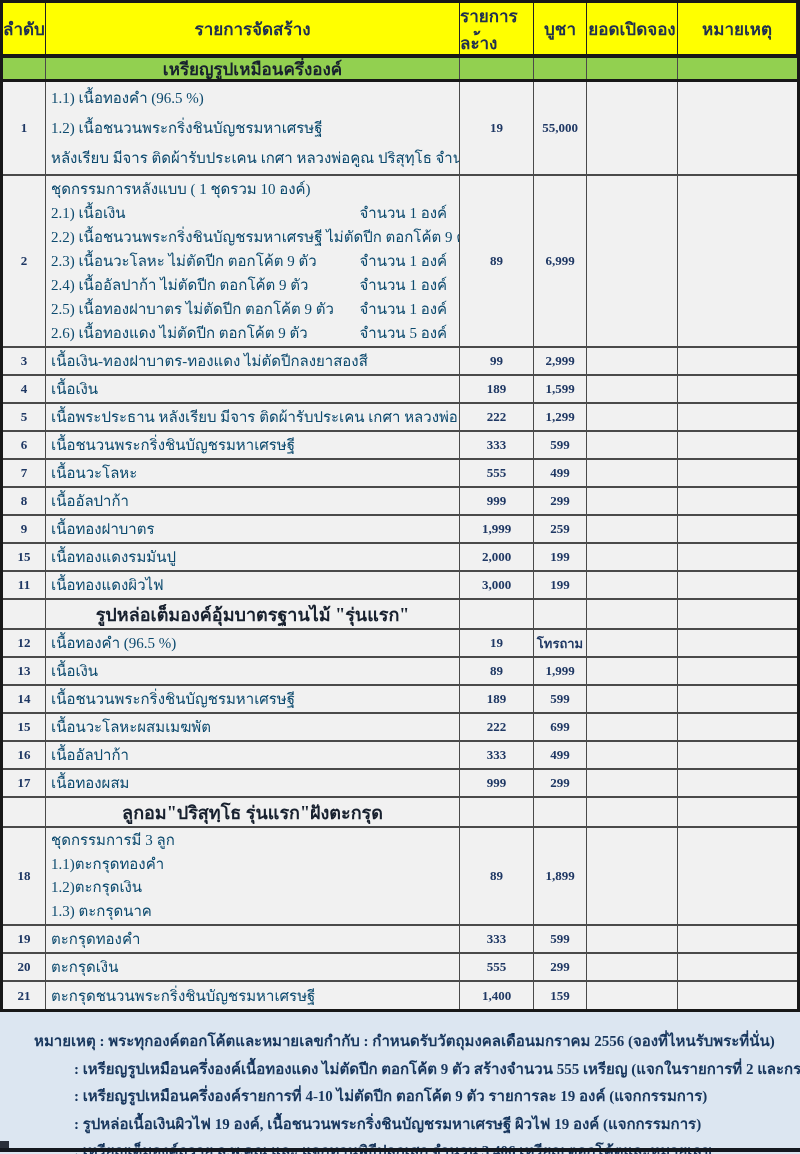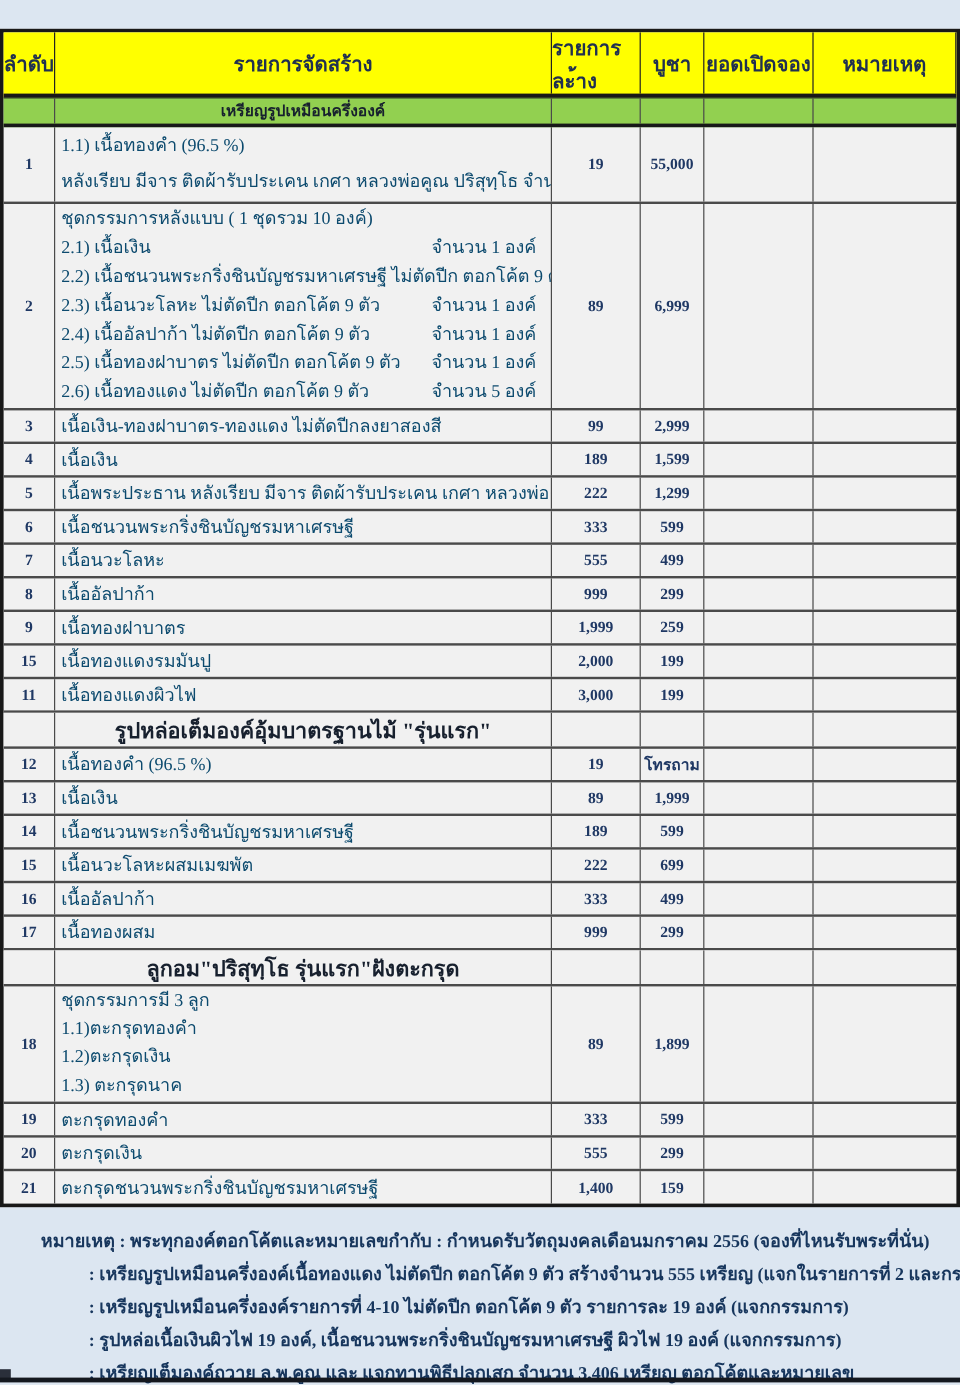--- a/index.html
+++ b/index.html
@@ -11,21 +11,20 @@
     overflow:hidden;
   }
   .page{width:800px;height:1154px;display:flex;flex-direction:column;position:relative;}
 
   
   .price-table{
     width:800px;
     border:3px solid #181818;
     box-sizing:border-box;
     background:#f1f1f1;
-    margin-top:24px;
   }
   .trow{
     display:grid;
     grid-template-columns:43px 1fr 74px 53px 91px 119px;
     border-bottom:2px solid #4a4a4a;
     box-sizing:border-box;
   }
   .trow:last-child{border-bottom:none;}
   .c{
     border-right:1px solid #4a4a4a;
@@ -46,21 +45,21 @@
     font-weight:bold;
     font-size:17px;
     color:#203050;
     border-right:1px solid #222;
   }
 
   
   .sec{height:25px;}
   .sec.green{background:#92d050;border-top:1px solid #181818;border-bottom:3px solid #181818;}
   .sec.gray{background:#f1f1f1;height:30px;border-bottom:2px solid #4a4a4a;}
-  .sec .c{font-weight:bold;font-size:13px;color:#17202e;justify-content:center;}
+  .sec .c{font-weight:bold;font-size:17px;color:#17202e;justify-content:center;}
   .sec.gray .c{font-size:18px;}
 
   
   .item .no{
     justify-content:center;
     font-weight:bold;font-size:13px;color:#1f3864;
     align-items:center;
   }
   .item .desc{
     flex-direction:column;justify-content:center;align-items:stretch;
@@ -126,20 +125,23 @@
           <div class="c"></div>
           <div class="c"></div>
         </div>
         <div class="trow item lh30">
           <div class="c no">1</div>
           <div class="c desc">
             <div class="line">
               <span>1.1) เนื้อทองคำ (96.5 %)</span>
             </div>
             <div class="line">
+              <span>1.2) เนื้อชนวนพระกริ่งชินบัญชรมหาเศรษฐี</span>
+            </div>
+            <div class="line">
               <span>หลังเรียบ มีจาร ติดผ้ารับประเคน เกศา หลวงพ่อคูณ ปริสุทฺโธ   จำนวน 1 องค์</span>
             </div>
           </div>
           <div class="c num">19</div>
           <div class="c num">55,000</div>
           <div class="c num"></div>
           <div class="c num"></div>
         </div>
         <div class="trow item lh24">
           <div class="c no">2</div>

